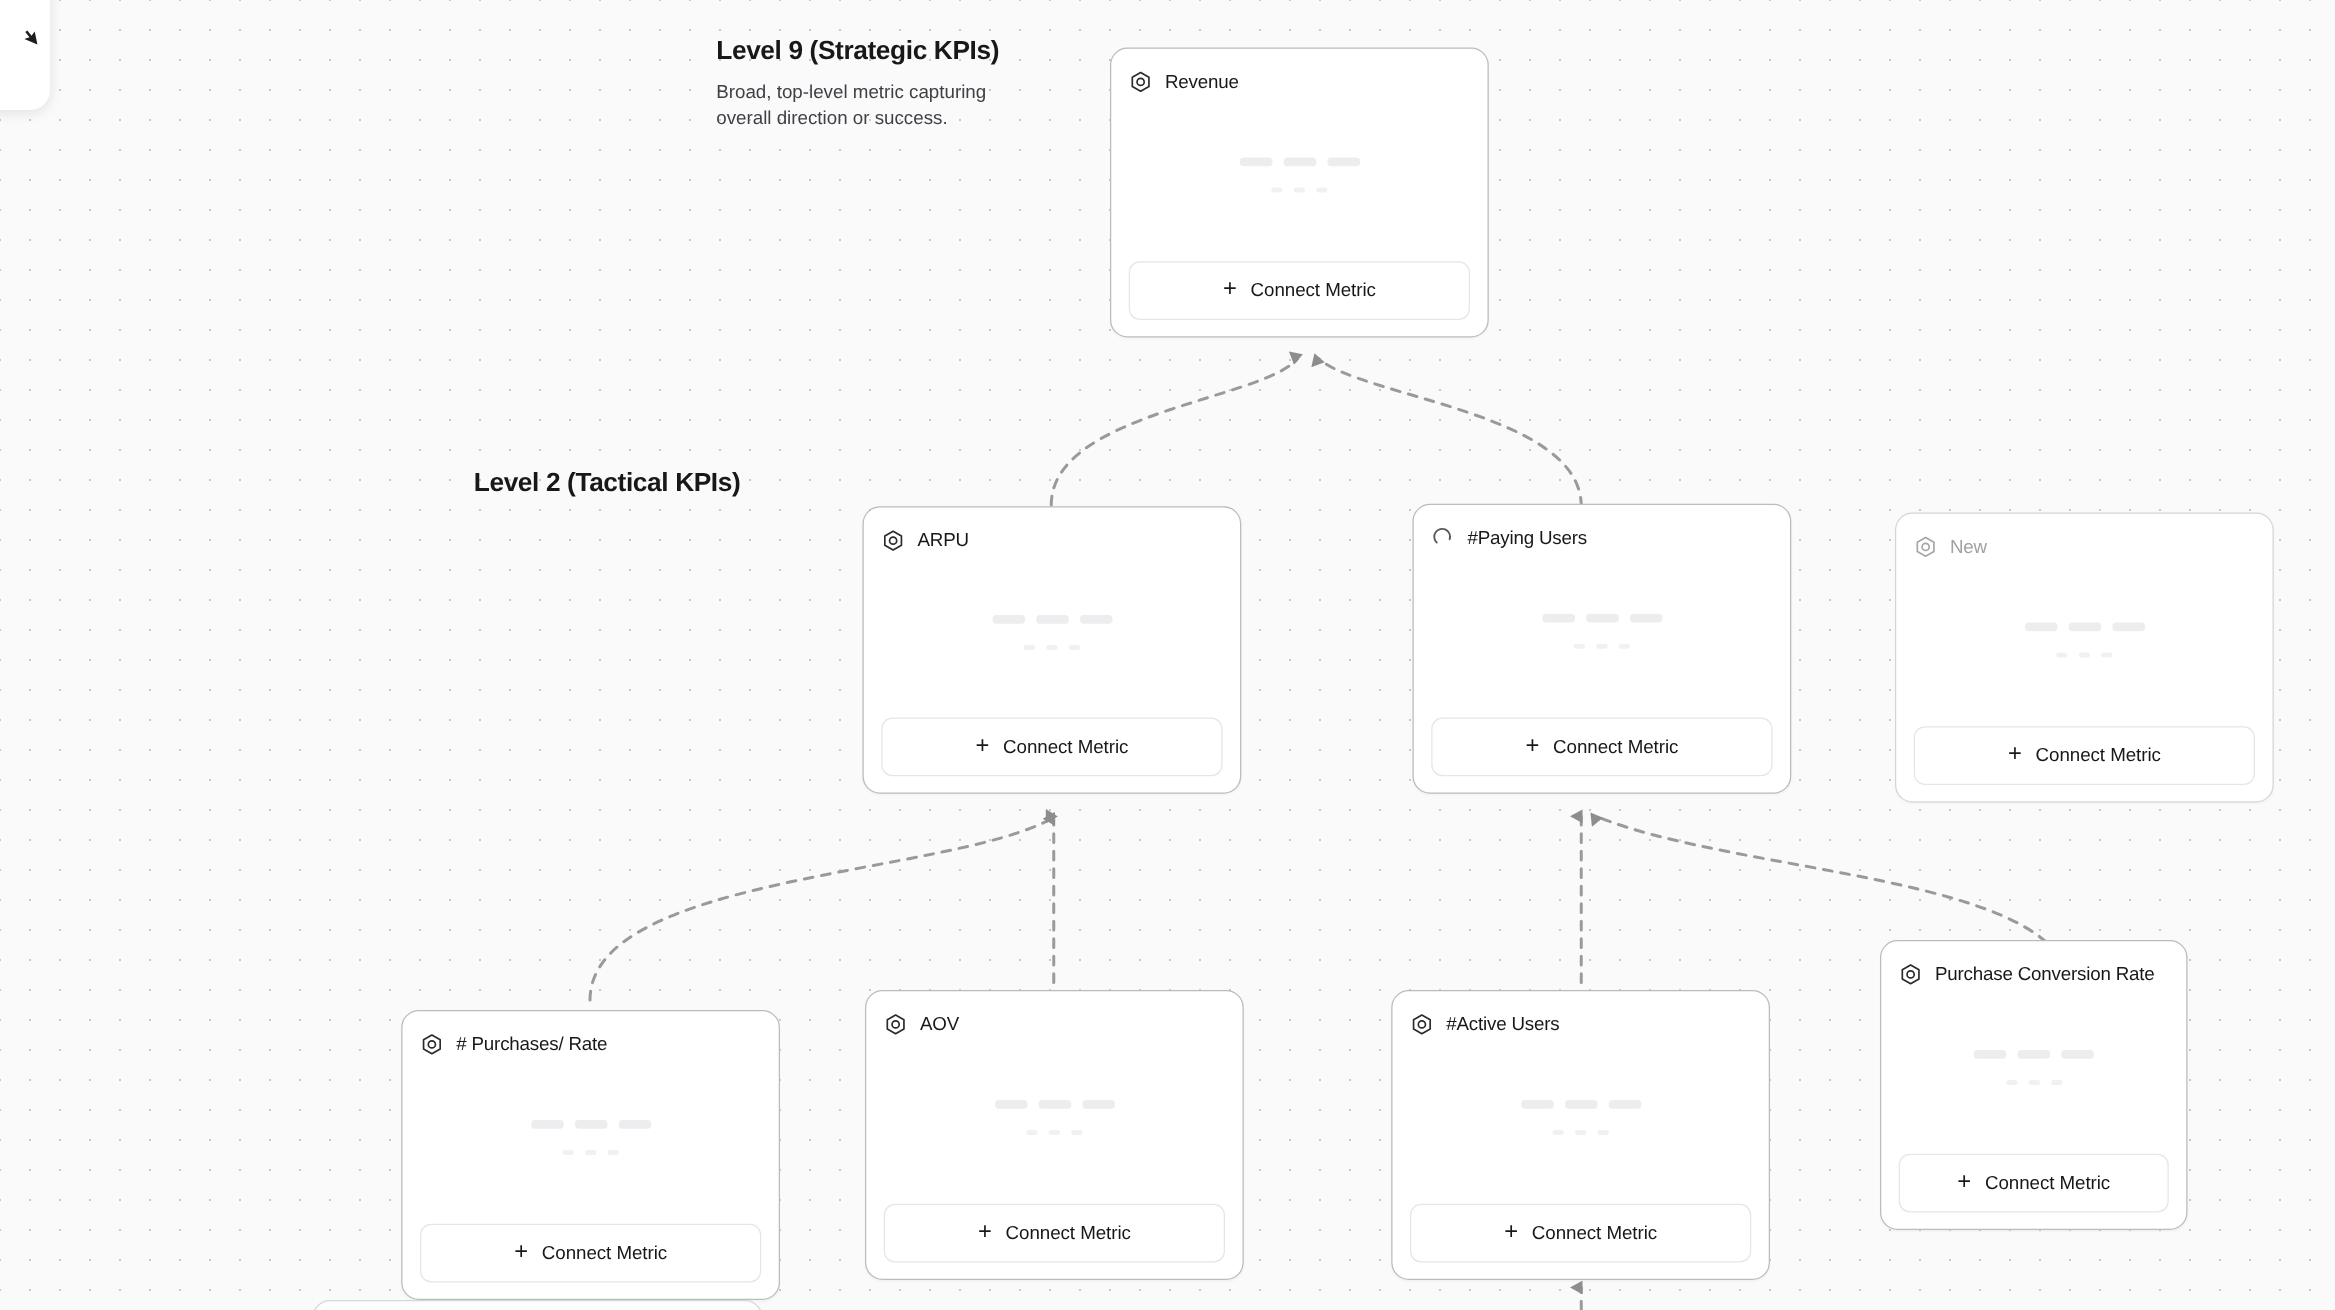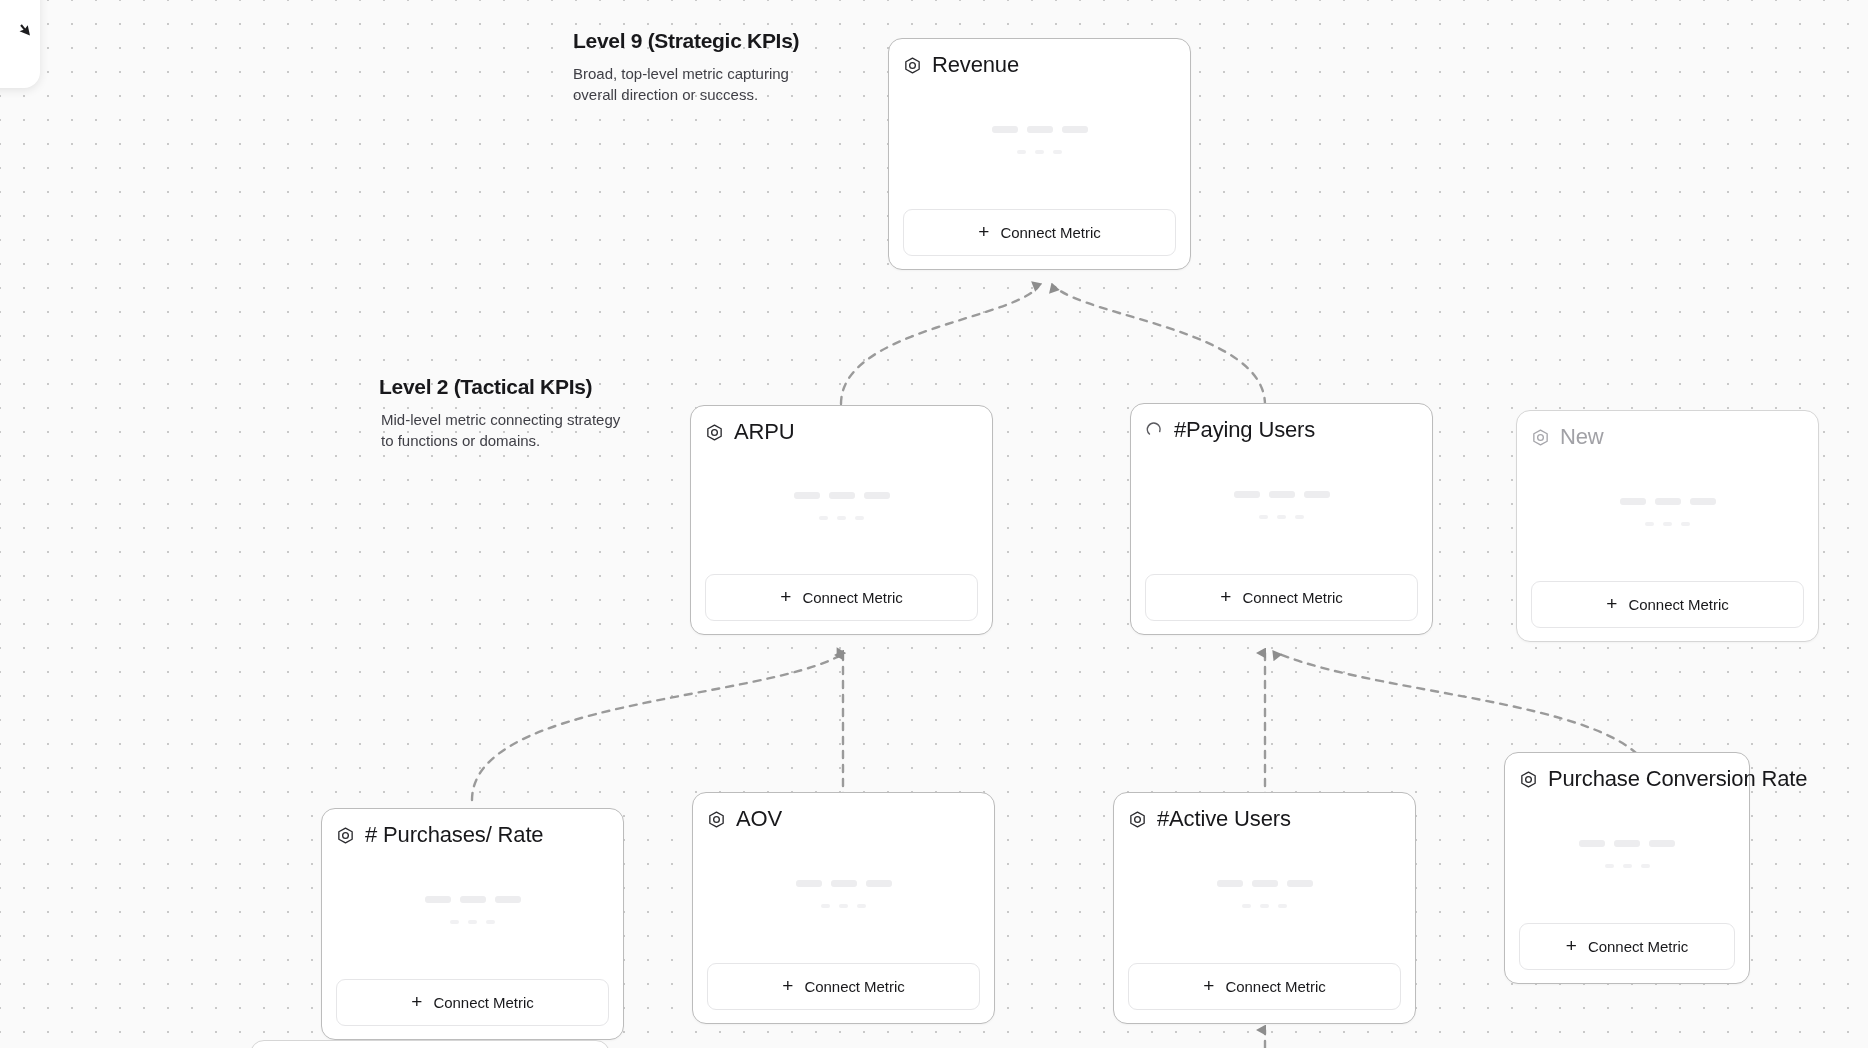--- a/index.html
+++ b/index.html
@@ -80,21 +80,21 @@
     height: 24px;
     flex: 0 0 auto;
   }
   .card-icon {
     width: 19px;
     height: 19px;
     flex: 0 0 19px;
     display: block;
   }
   .card-title {
-    font-size: 22px;
+    font-size: 15px;
     font-weight: 500;
     letter-spacing: -0.15px;
     color: #18181b;
     white-space: nowrap;
   }
   .card-title.muted { color: #a1a1a6; font-weight: 400; }
 
   
   .card-body {
     flex: 1 1 auto;
@@ -198,21 +198,20 @@
     </g>
   </svg>
 
   <div class="level-label" style="left:573px; top:28px;">
     <div class="level-title">Level 9 (Strategic KPIs)</div>
     <div class="level-desc">Broad, top-level metric capturing overall direction or success.</div>
   </div>
 
   <div class="level-label" style="left:379px; top:374px;">
     <div class="level-title">Level 2 (Tactical KPIs)</div>
-    <div class="level-desc" style="margin-left:2px; max-width:248px;">Mid-level metric connecting strategy to functions or domains.</div>
   </div>
 
 
   <div class="card" style="left:888px; top:38px; width:303px; height:232px;">
     <div class="card-head">
       <svg class="card-icon" viewBox="0 0 24 24" fill="none" stroke="#2b2b2f" stroke-width="1.7" stroke-linejoin="round" stroke-linecap="round">
         <path d="M12 2.6 L20.4 7.3 L20.4 16.7 L12 21.4 L3.6 16.7 L3.6 7.3 Z"></path>
         <circle cx="12" cy="12" r="3.6"></circle>
       </svg>
       <span class="card-title">Revenue</span>

